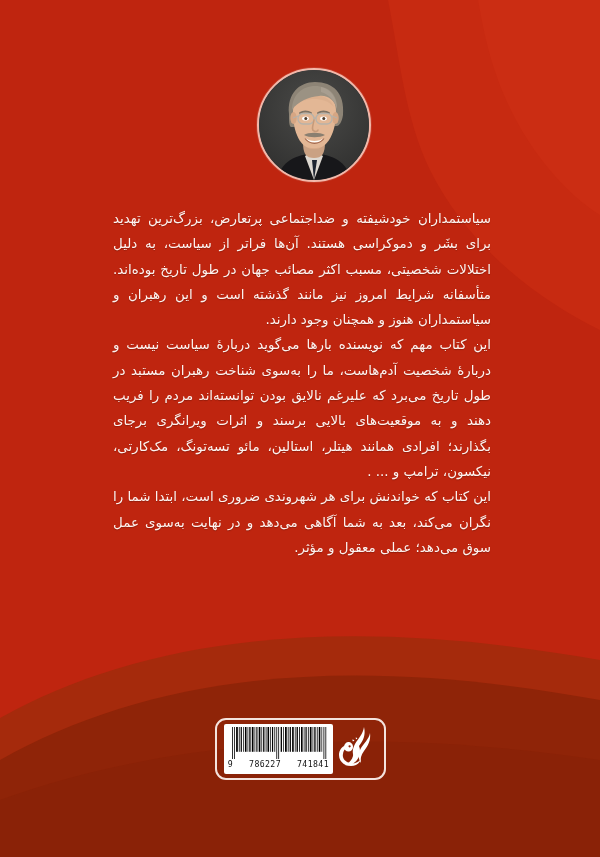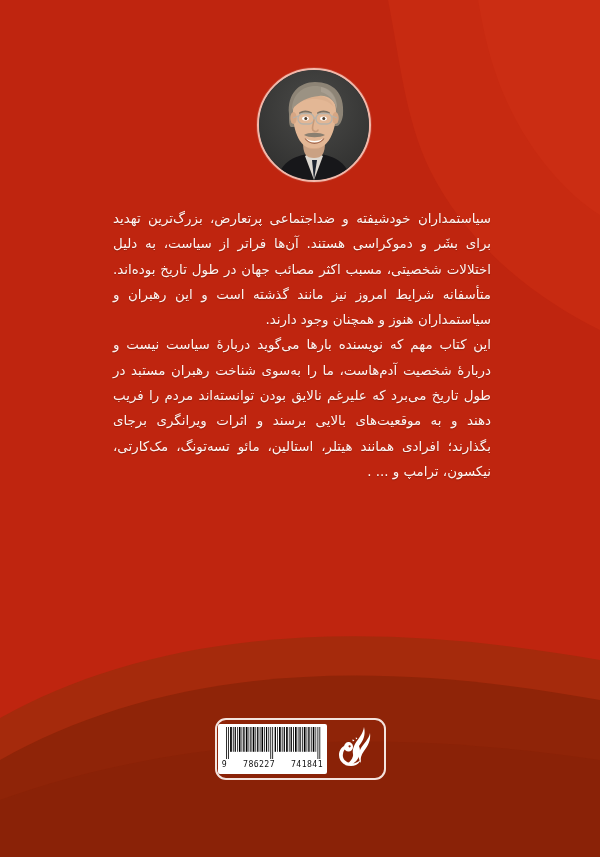--- a/index.html
+++ b/index.html
@@ -77,21 +77,20 @@
     top: 718px;
     width: 171px;
     height: 62px;
     border: 2px solid #f4e3de;
     border-radius: 11px;
     box-sizing: border-box;
     display: flex;
     align-items: center;
     justify-content: flex-start;
     padding: 0 7px;
-    gap: 6px;
     background: transparent;
   }
   .logo-mark {
     width: 44px;
     height: 48px;
     flex: 0 0 auto;
     display: block;
   }
   .barcode-box {
     flex: 1 1 auto;
@@ -207,20 +206,21 @@
         <path d="M46,68.5 C51,75 60,75 65,68.5" stroke="#a3694f" stroke-width="1.1" fill="none"></path>
 
         <path d="M47,76 C50,79 60,79 63,76 C59,80 51,80 47,76 Z" fill="#d0a07e" opacity="0.65"></path>
       </g>
     </svg>
   </div>
 
   <div class="blurb">
     <p>سیاستمداران خودشیفته و ضداجتماعی پرتعارض، بزرگ‌ترین تهدید برای بشَر و دموکراسی هستند. آن‌ها فراتر از سیاست، به دلیل اختلالات شخصیتی، مسبب اکثر مصائب جهان در طول تاریخ بوده‌اند. متأسفانه شرایط امروز نیز مانند گذشته است و این رهبران و سیاستمداران هنوز و همچنان وجود دارند.</p>
     <p>این کتاب مهم که نویسنده بارها می‌گوید دربارهٔ سیاست نیست و دربارهٔ شخصیت آدم‌هاست، ما را به‌سوی شناخت رهبران مستبد در طول تاریخ می‌برد که علیرغم نالایق بودن توانسته‌اند مردم را فریب دهند و به موقعیت‌های بالایی برسند و اثرات ویرانگری برجای بگذارند؛ افرادی همانند هیتلر، استالین، مائو تسه‌تونگ، مک‌کارتی، نیکسون، ترامپ و ... .</p>
+    <p class="last-center">این کتاب که خواندنش برای هر شهروندی ضروری است، ابتدا شما را نگران می‌کند، بعد به شما آگاهی می‌دهد  و در نهایت به‌سوی عمل سوق می‌دهد؛ عملی معقول و مؤثر.</p>
   </div>
 
   <div class="plate">
 
     <svg class="logo-mark" viewBox="0 0 44 48" aria-hidden="true">
 
       <path d="M31,2 C33,10 30,16 26,21 C23,25 21,29 22,33 C19,30 19,24 22,19 C25,14 30,9 31,2 Z" fill="#ffffff"></path>
       <path d="M37,8 C38,15 35,21 31,26 C28,30 27,34 28,38 C25,34 25,28 28,23 C31,18 36,14 37,8 Z" fill="#ffffff"></path>
       <path d="M24,18 C28,22 28,30 24,35 C21,39 16,41 12,40 C16,38 19,35 20,31 C21,27 21,22 24,18 Z" fill="#ffffff"></path>
 

